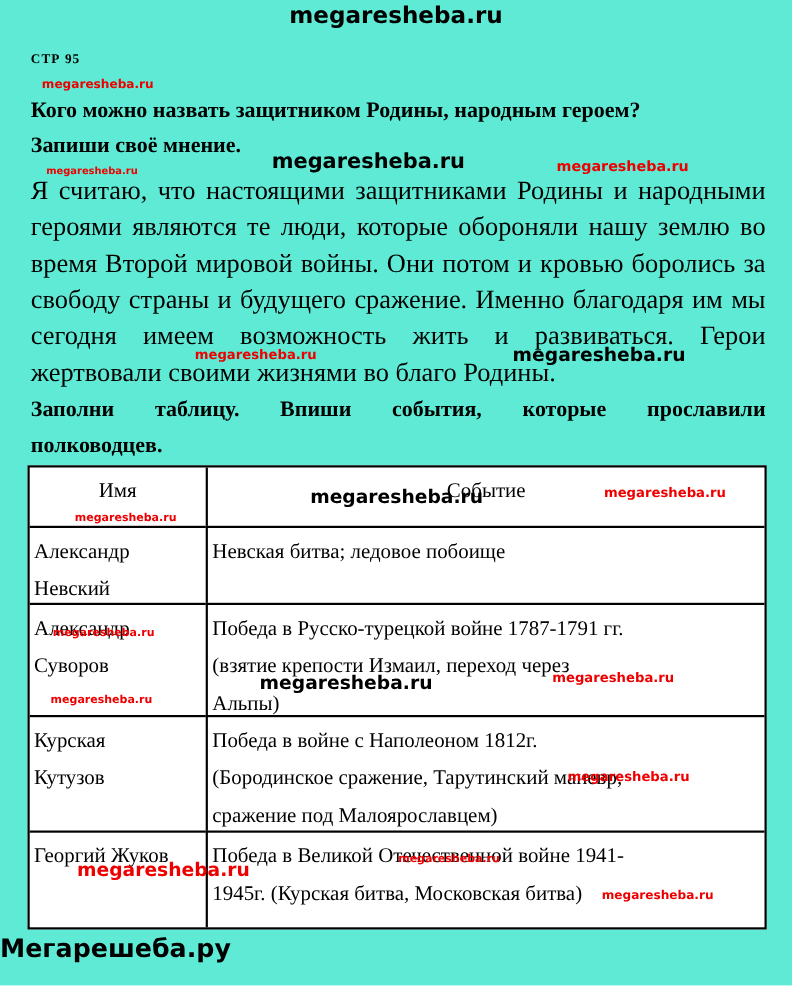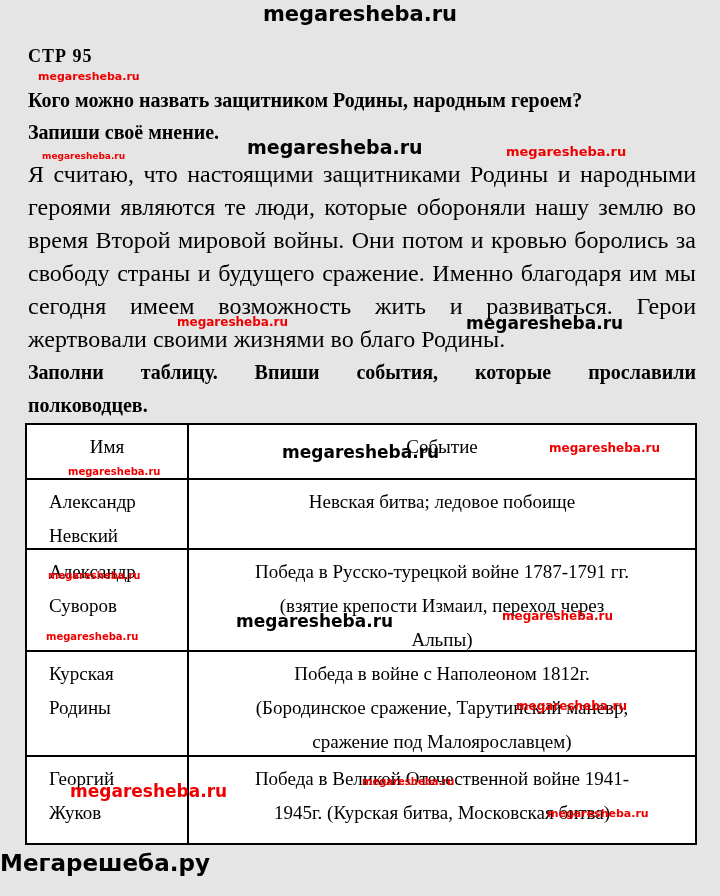--- a/index.html
+++ b/index.html
@@ -1,31 +1,31 @@
 <!DOCTYPE html>
 <html><head>
 <meta charset="utf-8">
 <style>
   html,body{margin:0;padding:0;background:#fff;}
-  .page{position:relative;width:720px;height:896px;background:#e5e5e5;
+  .page{position:relative;width:720px;height:896px;background:#5eead4;
         font-family:"Liberation Serif",serif;color:#000;overflow:hidden;}
   .abs{position:absolute;}
   .site-header{top:2px;left:0;width:100%;text-align:center;
         font-family:"DejaVu Sans",sans-serif;font-weight:bold;font-size:21px;}
-  .page-label{left:28px;top:46px;font-size:18px;font-weight:bold;letter-spacing:1px;}
+  .page-label{left:28px;top:46px;font-size:12px;font-weight:bold;letter-spacing:1px;}
   .question{left:28px;top:84px;width:668px;font-weight:bold;font-size:20px;line-height:32px;}
   .opinion{left:28px;top:158px;width:668px;font-size:24px;line-height:33px;}
   .just{text-align:justify;text-align-last:justify;}
   .task{left:28px;top:356px;width:668px;font-weight:bold;font-size:20px;line-height:33px;}
   .doc-table{left:25px;top:423px;width:672px;border:2px solid #000;box-sizing:border-box;
         display:grid;grid-template-columns:160px 1fr;grid-template-rows:53px 70px 102px 105px 88px;
         font-size:19px;background:#fff;}
-  .cell{box-sizing:border-box;border-top:2px solid #000;padding:5px 22px;line-height:34px;overflow:hidden;}
+  .cell{box-sizing:border-box;border-top:2px solid #000;padding:5px 4px;line-height:34px;overflow:hidden;}
   .cell:nth-child(-n+2){border-top:none;}
-  .cell.event{border-left:2px solid #000;text-align:center;}
+  .cell.event{border-left:2px solid #000;text-align:left;}
   .cell.head{text-align:center;}
   .site-footer{top:850px;left:0;width:100%;
         font-family:"DejaVu Sans",sans-serif;font-weight:bold;font-size:23px;}
   .wm{position:absolute;font-family:"DejaVu Sans",sans-serif;font-weight:bold;
       color:#ee0000;white-space:nowrap;line-height:1;}
   .wm.black{color:#000;}
   .s9{font-size:9px}.s10{font-size:10px}.s11{font-size:11px}.s12{font-size:12px}
   .s13{font-size:13px}.s17{font-size:17px}.s19{font-size:19px}
 </style>
 </head>
@@ -73,21 +73,21 @@
       <div>Суворов</div>
     </div>
     <div class="cell event">
       <div>Победа в Русско-турецкой войне 1787-1791 гг.</div>
       <div>(взятие крепости Измаил, переход через</div>
       <div>Альпы)</div>
     </div>
 
     <div class="cell">
       <div>Курская</div>
-      <div>Родины</div>
+      <div>Кутузов</div>
     </div>
     <div class="cell event">
       <div>Победа в войне с Наполеоном 1812г.</div>
       <div>(Бородинское сражение, Тарутинский маневр,</div>
       <div>сражение под Малоярославцем)</div>
     </div>
 
     <div class="cell">
       <div>Георгий Жуков</div>
     </div>

